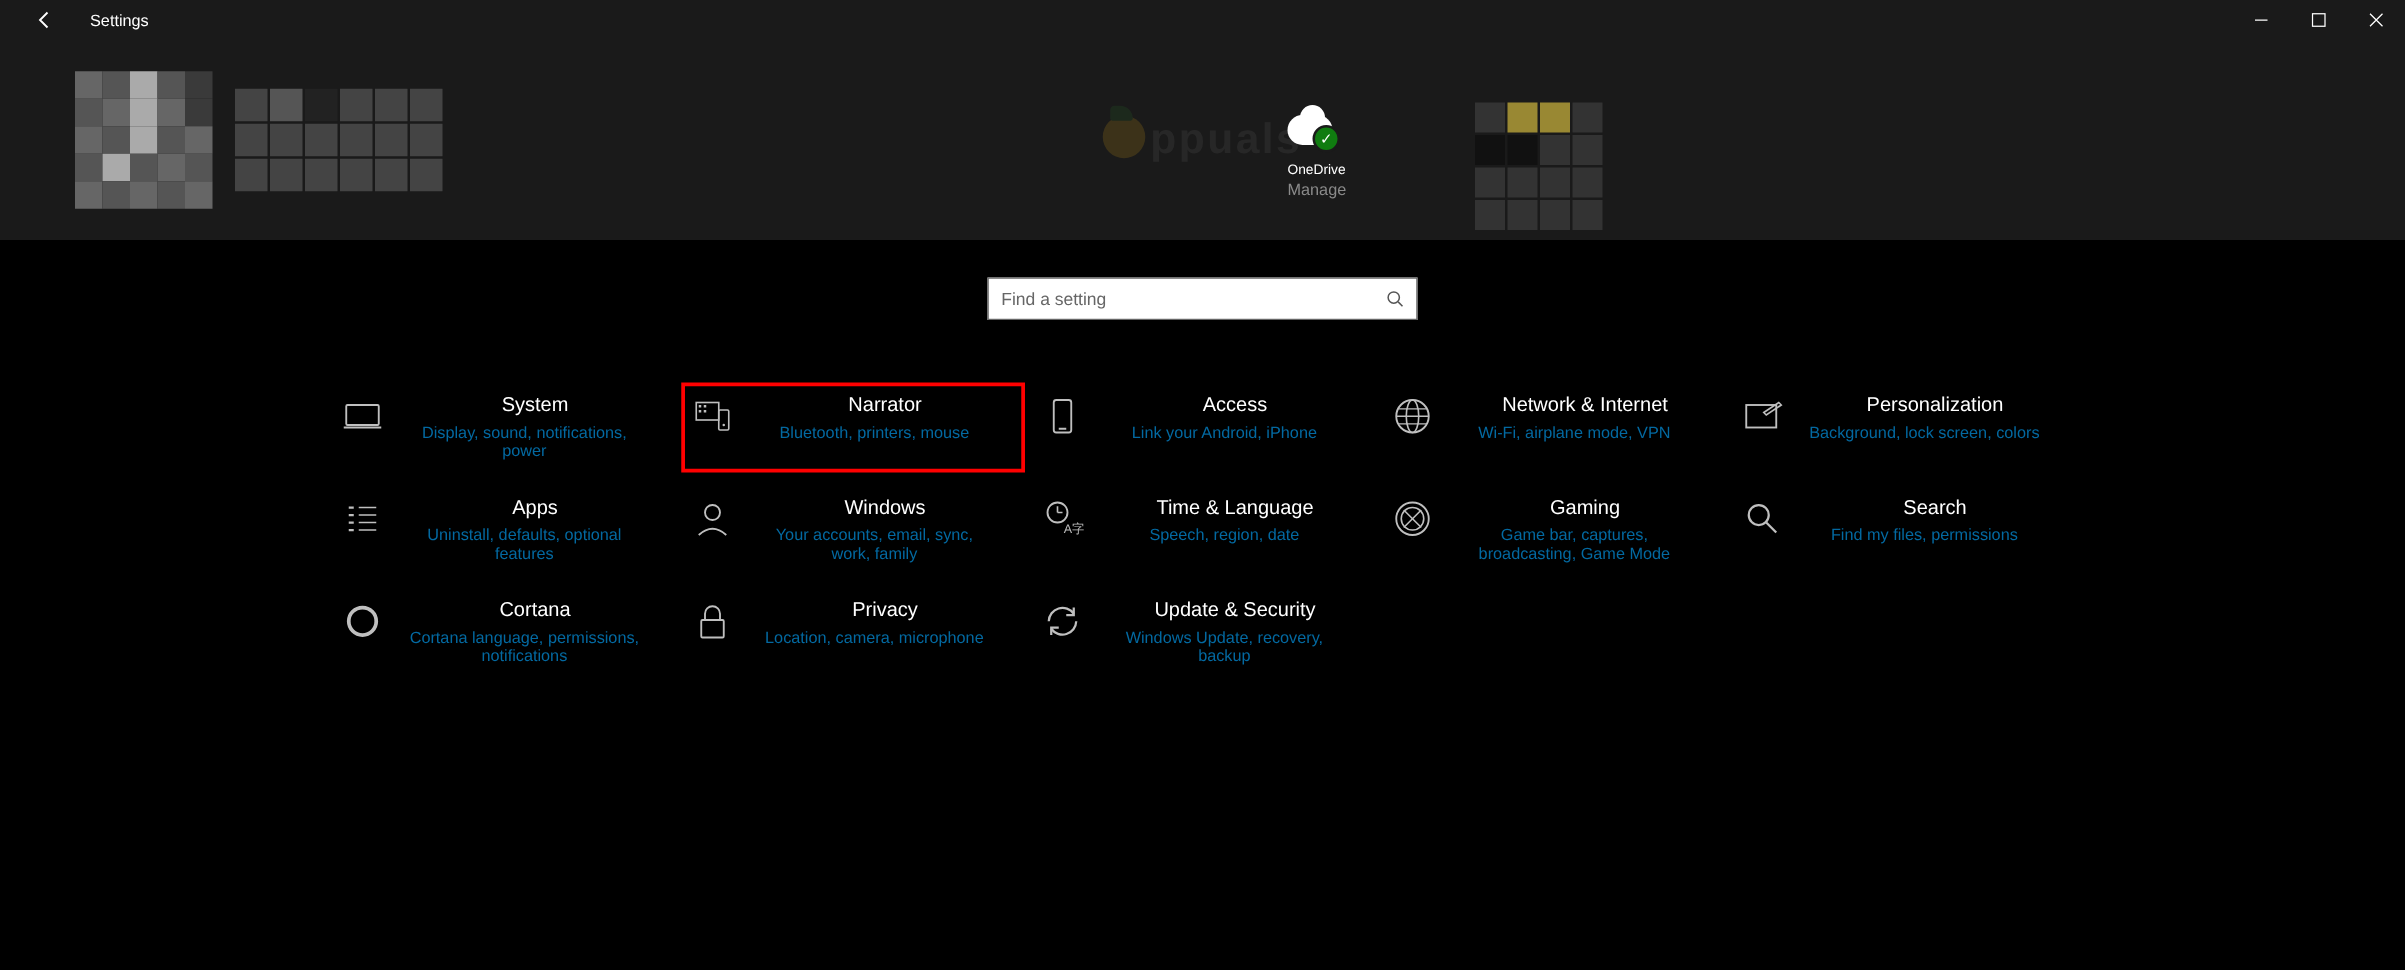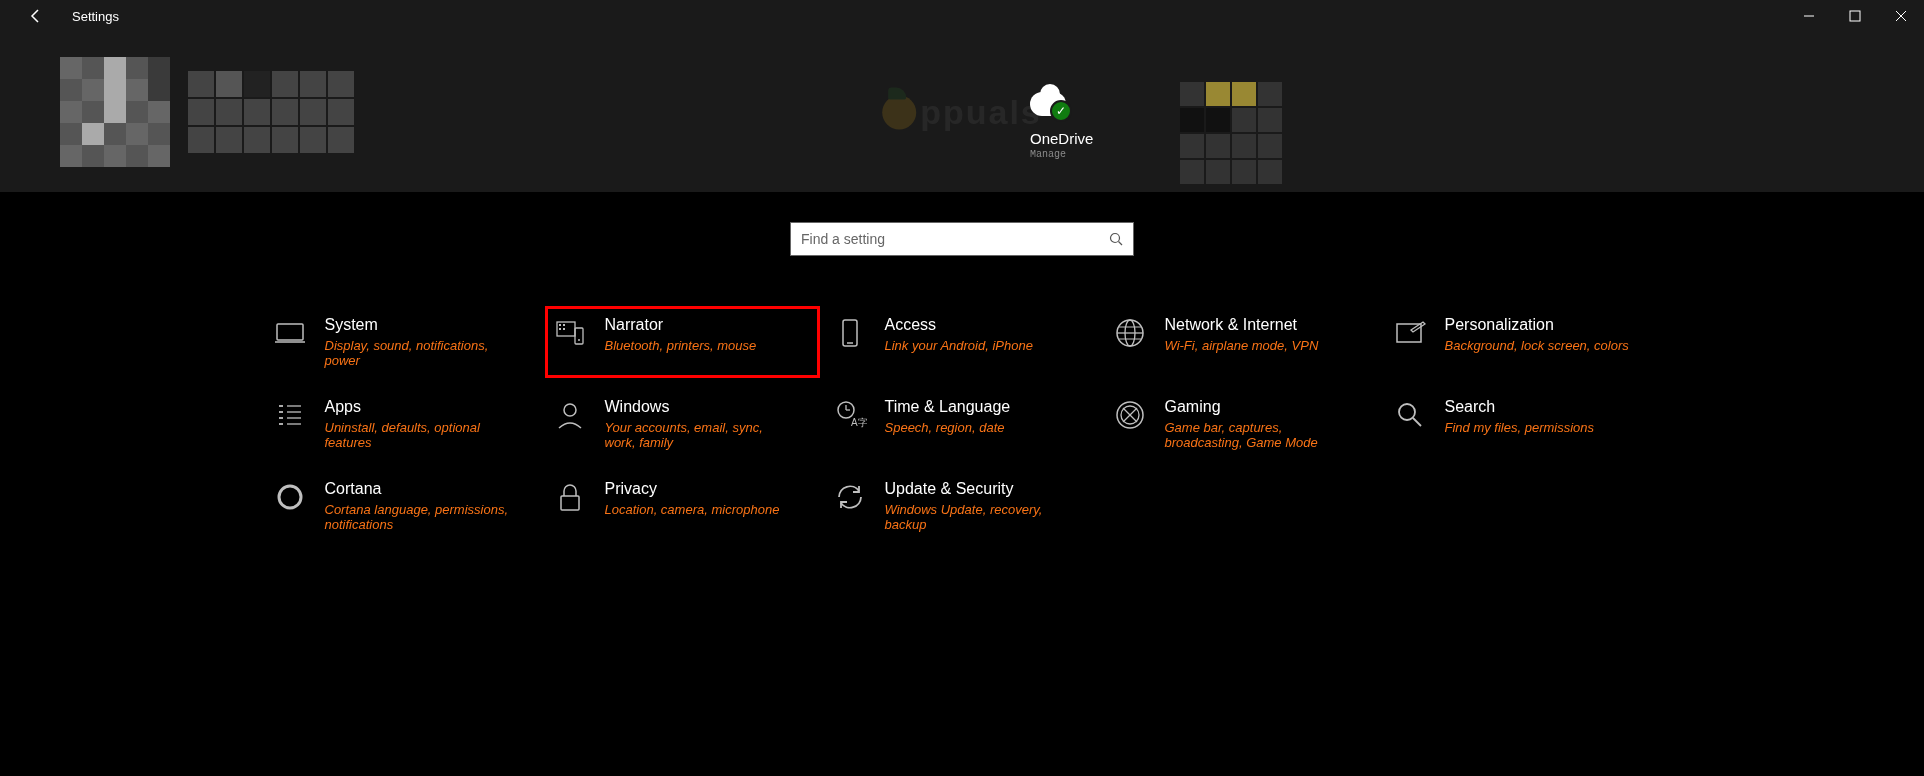--- a/index.html
+++ b/index.html
@@ -46,21 +46,21 @@
 .avatar-blur span:nth-child(5),.avatar-blur span:nth-child(10){background:#3a3a3a;}
 
 .name-blocks { display: grid; grid-template-columns: repeat(6,26px);
   grid-template-rows: repeat(3,26px); gap: 2px; }
 .name-blocks span { background: #444; }
 .name-blocks span:nth-child(2){background:#555;}
 .name-blocks span:nth-child(3){background:#222;}
 
 .watermark {
   position: absolute; left: 50%; top: 50%; transform: translate(-50%,-50%);
-  opacity: 0.18; display: flex; align-items: center; gap: 4px;
+  opacity: 0.18; display: flex; gap: 4px;
 }
 .watermark-char {
   width: 34px; height: 34px; border-radius: 50%;
   background: #d4a017; position: relative;
 }
 .watermark-char::before {
   content:""; position:absolute; top:-8px; left:6px; width:18px; height:12px;
   background:#2a6e2a; border-radius:4px 12px 2px 2px;
 }
 .watermark-text {
@@ -77,22 +77,22 @@
 .cloud-icon::before {
   content:""; position:absolute; width:20px; height:20px; background:#fff;
   border-radius:50%; top:-8px; left:10px;
 }
 .cloud-icon::after {
   content:"✓"; position:absolute; right:-6px; bottom:-6px;
   width:18px; height:18px; background:#107c10; border-radius:50%;
   color:#fff; font-size:12px; display:flex; align-items:center;
   justify-content:center; border:2px solid #1a1a1a;
 }
-.onedrive-title { font-size: 15px; }
-.onedrive-sub { font-size: 10px; color: #8a8a8a; margin-top: 2px; font-family: Liberation Mono, monospace; }
+.onedrive-title { font-size: 11px; }
+.onedrive-sub { font-size: 13px; color: #8a8a8a; margin-top: 2px; }
 
 .right-blur {
   position: absolute; left: 1180px; top: 50px;
   display: grid; grid-template-columns: repeat(4,24px);
   grid-template-rows: repeat(4,24px); gap: 2px;
 }
 .right-blur span { background: #333; }
 .right-blur span:nth-child(2),.right-blur span:nth-child(3){background:#998833;}
 .right-blur span:nth-child(5),.right-blur span:nth-child(6){background:#111;}
 
@@ -114,31 +114,32 @@
 
 .settings-grid {
   display:grid; grid-template-columns: repeat(5, 275px);
   gap: 10px 5px;
   width: 1395px;
   margin: 50px auto 0 auto;
 }
 .setting-item {
   display:flex; gap:18px; padding:10px 8px; cursor:pointer;
   align-items:flex-start;
+  text-align:center;
 }
 .setting-item.highlighted {
   outline: 3px solid #ff0000; outline-offset:-3px;
 }
 .setting-icon {
   width:34px; height:34px; flex-shrink:0; color:#bfbfbf;
   display:flex; align-items:center; justify-content:center;
 }
 .setting-text { flex:1; }
 .setting-title { font-size:16px; color:#fff; font-weight:400; }
-.setting-sub { font-size:13px; color:#f97316; margin-top:4px; max-width:190px;font-style:italic; }
+.setting-sub { font-size:13px; color:#0369a1; margin-top:4px; max-width:190px; }
 
 svg { display:block; }
 </style>
 </head>
 <body>
 
 <div class="titlebar">
   <div class="back-btn">
     <svg width="16" height="16" viewBox="0 0 16 16">
         <path d="M10 2 L4 8 L10 14" stroke="#fff" stroke-width="1.5" fill="none"></path>

